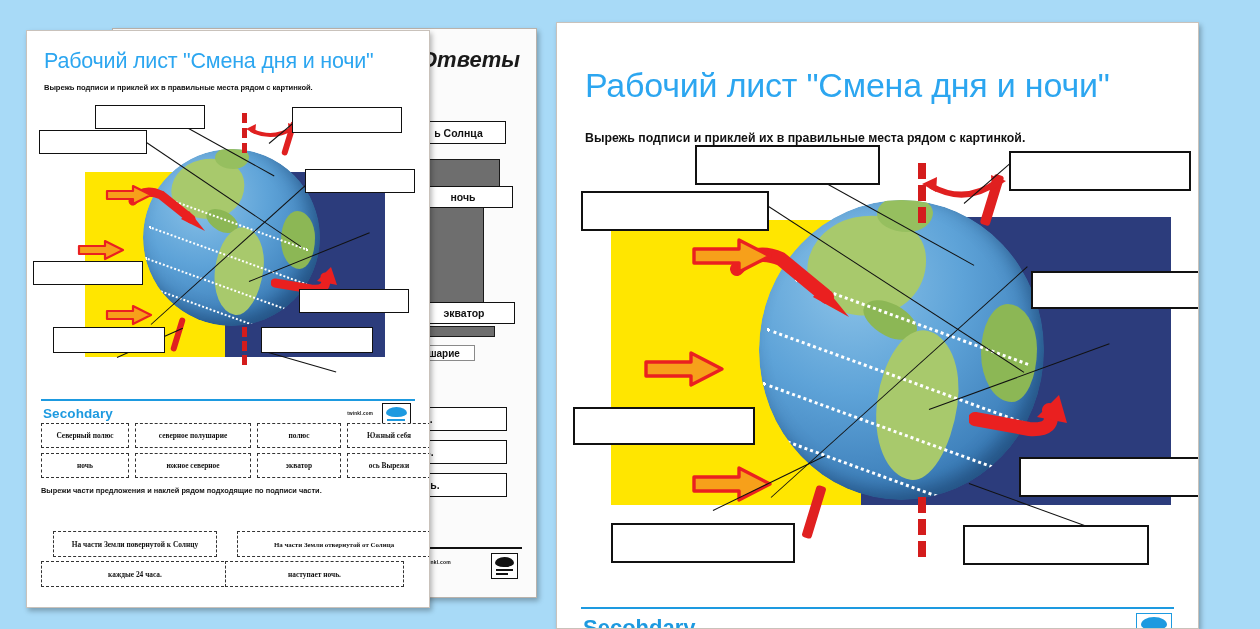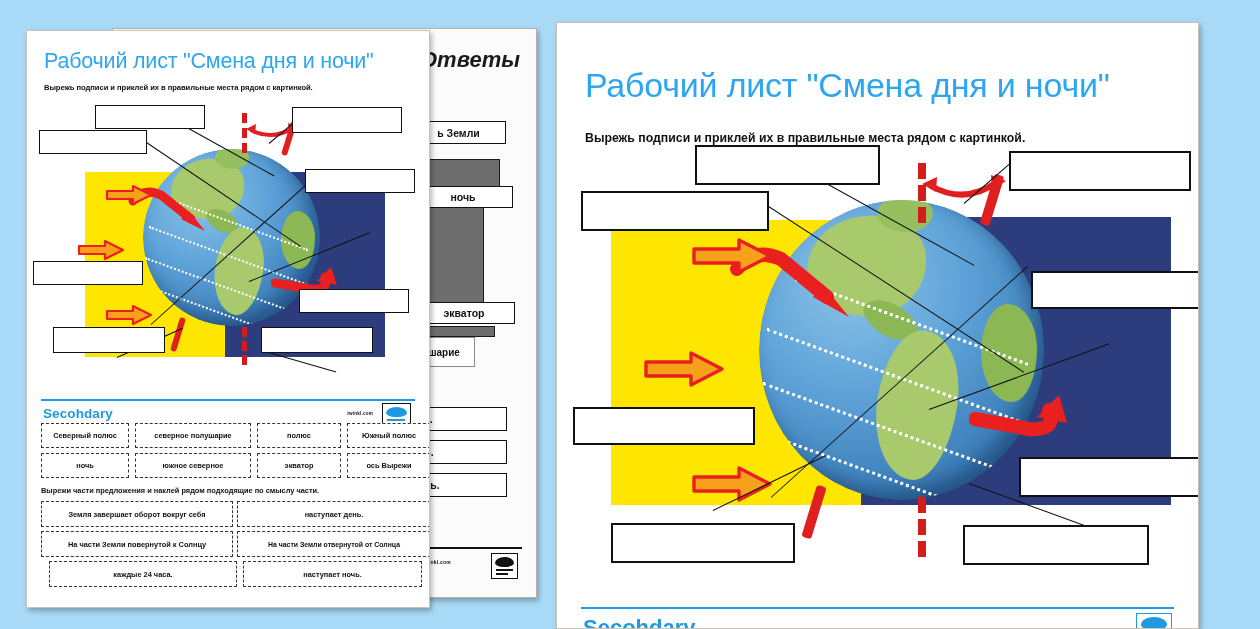--- a/index.html
+++ b/index.html
@@ -61,21 +61,21 @@
   
   .sheet-footer{position:absolute;left:0;right:0;}
   .footer-rule{position:absolute;left:0;right:0;height:2px;background:#1d9ae0;}
   .footer-brand{position:absolute;color:#1d9ae0;font-weight:bold;}
   .footer-site{position:absolute;color:#111;font-weight:bold;}
   .twinkl-logo{position:absolute;border:1px solid #111;background:#fff;}
   .twinkl-logo .blob{position:absolute;background:#111;border-radius:50% 50% 45% 45%/60% 60% 40% 40%;}
   .twinkl-logo .bar{position:absolute;background:#111;}
 
   
-  .cut-table{position:absolute;}
+  .cut-table{position:absolute;font-family:Liberation Serif, serif;}
   .cut-cell{
     position:absolute;border:1.2px dashed #333;background:#fff;
     display:flex;align-items:center;justify-content:center;text-align:center;
     font-weight:bold;color:#111;box-sizing:border-box;
   }
   #page-left .cut-cell{font-size:7.4px;}
   .cut-instr{position:absolute;color:#111;font-weight:bold;font-size:7.4px;white-space:nowrap;}
 
   
   #page-mid{left:112px;top:28px;width:425px;height:570px;border:1px solid #b9b2ab;background:#fbfbfb;}
@@ -105,36 +105,36 @@
 <body>
 
 <div class="stage">
 
   <div class="sheet shadow" id="page-mid">
     <div class="inner">
 
       <div class="answers-title">Ответы</div>
 
       <div class="abox" style="left:298px;top:92px;width:95px;height:23px;">
-        <span>ь Земли</span>
+        <span>ь Солнца</span>
       </div>
 
       <div class="gblock" style="left:307px;top:130px;width:78px;height:26px;"></div>
       <div class="gblock" style="left:305px;top:163px;width:64px;height:121px;"></div>
       <div class="gblock" style="left:306px;top:297px;width:74px;height:9px;"></div>
 
       <div class="abox" style="left:300px;top:157px;width:100px;height:22px;">
         <span>ночь</span>
       </div>
 
       <div class="abox" style="left:300px;top:273px;width:102px;height:22px;">
         <span>экватор</span>
       </div>
 
-      <div class="ablock-sm" style="left:300px;top:308px;width:62px;height:30px;">
+      <div class="ablock-sm" style="left:300px;top:316px;width:62px;height:16px;">
         <span>шарие</span>
       </div>
 
       <div class="abox" style="left:298px;top:378px;width:96px;height:24px;justify-content:flex-start;padding-left:6px;">
         <span>са.</span>
       </div>
       <div class="abox" style="left:298px;top:411px;width:96px;height:24px;justify-content:flex-start;padding-left:6px;">
         <span>нь.</span>
       </div>
       <div class="abox" style="left:298px;top:444px;width:96px;height:24px;justify-content:flex-start;padding-left:6px;">
@@ -251,39 +251,37 @@
           <div class="blob" style="left:3px;top:3px;width:21px;height:10px;background:#1d9ae0;"></div>
           <div class="bar" style="left:4px;top:15px;width:18px;height:2px;background:#1d9ae0;"></div>
           <div class="bar" style="left:4px;top:19px;width:13px;height:2px;background:#1d9ae0;"></div>
         </div>
       </div>
 
       <div class="cut-table" style="left:14px;top:392px;width:376px;height:58px;">
         <div class="cut-cell" style="left:0px;top:0px;width:88px;height:25px;">Северный полюс</div>
         <div class="cut-cell" style="left:94px;top:0px;width:116px;height:25px;text-align:center;">северное полушарие</div>
         <div class="cut-cell" style="left:216px;top:0px;width:84px;height:25px;">полюс</div>
-        <div class="cut-cell" style="left:306px;top:0px;width:84px;height:25px;">Южный полюс</div>
+        <div class="cut-cell" style="left:306px;top:0px;width:84px;height:25px;">Южный себя</div>
 
         <div class="cut-cell" style="left:0px;top:30px;width:88px;height:25px;">ночь</div>
         <div class="cut-cell" style="left:94px;top:30px;width:116px;height:25px;">южное северное</div>
         <div class="cut-cell" style="left:216px;top:30px;width:84px;height:25px;">экватор</div>
         <div class="cut-cell" style="left:306px;top:30px;width:84px;height:25px;">ось Вырежи</div>
       </div>
 
-      <div class="cut-instr" style="left:14px;top:455px;">Вырежи части предложения и наклей рядом подходящие по смыслу части.</div>
+      <div class="cut-instr" style="left:14px;top:455px;">Вырежи части предложения и наклей рядом подходящие по подписи части.</div>
 
       <div class="cut-table" style="left:14px;top:470px;width:390px;height:102px;">
-        <div class="cut-cell" style="left:0px;top:0px;width:192px;height:26px;">Земля завершает оборот вокруг себя</div>
-        <div class="cut-cell" style="left:196px;top:0px;width:194px;height:26px;">наступает день.</div>
-
-        <div class="cut-cell" style="left:0px;top:30px;width:192px;height:26px;">На части Земли повернутой к Солнцу</div>
+
+        <div class="cut-cell" style="left:12px;top:30px;width:164px;height:26px;">На части Земли повернутой к Солнцу</div>
         <div class="cut-cell" style="left:196px;top:30px;width:194px;height:26px;font-size:6.9px;">На части Земли отвернутой от Солнца</div>
 
-        <div class="cut-cell" style="left:8px;top:60px;width:188px;height:26px;">каждые 24 часа.</div>
-        <div class="cut-cell" style="left:202px;top:60px;width:179px;height:26px;">наступает ночь.</div>
+        <div class="cut-cell" style="left:0px;top:60px;width:188px;height:26px;">каждые 24 часа.</div>
+        <div class="cut-cell" style="left:184px;top:60px;width:179px;height:26px;">наступает ночь.</div>
       </div>
 
     </div>
   </div>
 
   <div class="sheet shadow" id="page-right">
     <div class="inner">
 
       <div class="wtitle">Рабочий лист "Смена дня и ночи"</div>
       <div class="wsub">Вырежь подписи и приклей их в правильные места рядом с картинкой.</div>

